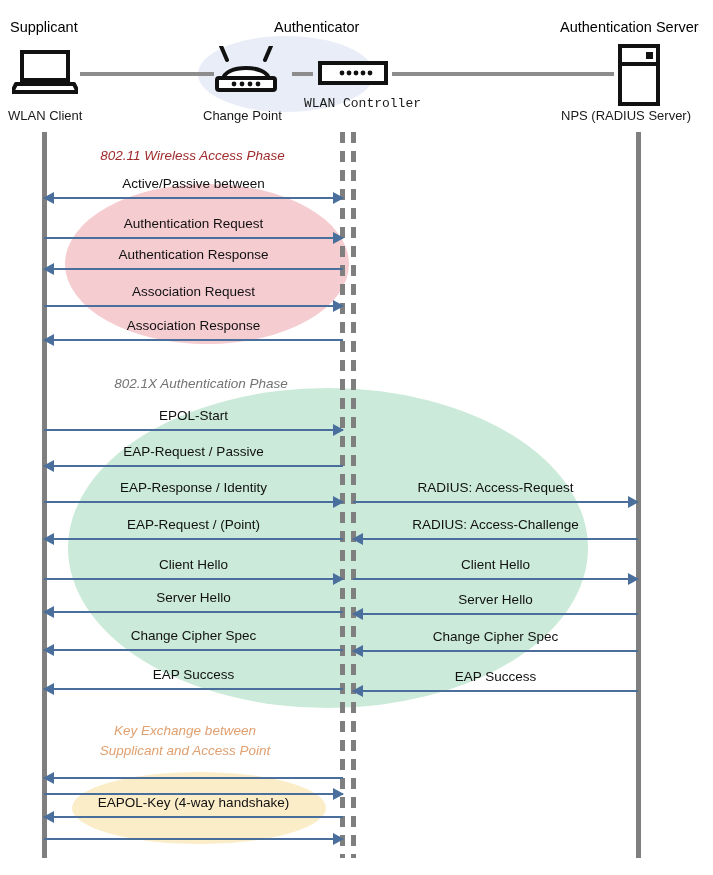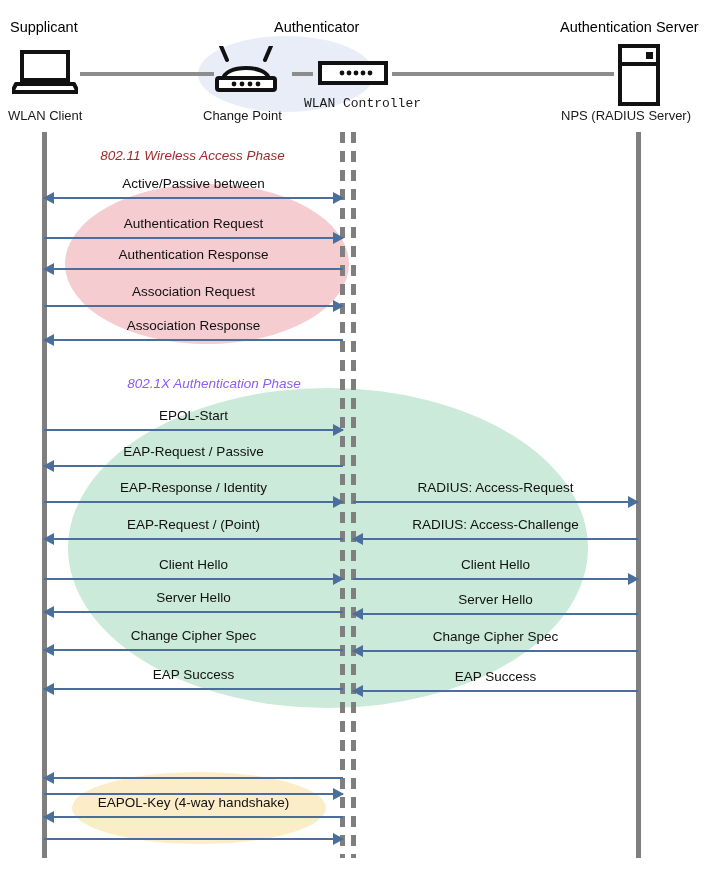--- a/index.html
+++ b/index.html
@@ -174,21 +174,23 @@
   <div class="ellipse" style="left:65px; top:184px; width:284px; height:160px; background:#f5ccd0;"></div>
   <div class="ellipse" style="left:68px; top:388px; width:520px; height:320px; background:#cbead9;"></div>
   <div class="ellipse" style="left:72px; top:772px; width:254px; height:72px; background:#fcedc9;"></div>
 
   <div class="lifeline" style="left:42px; top:132px; height:726px;"></div>
   <div class="lifeline-dashed" style="left:340px; top:132px; height:726px;"></div>
   <div class="lifeline-dashed" style="left:351px; top:132px; height:726px;"></div>
   <div class="lifeline" style="left:636px; top:132px; height:726px;"></div>
 
   <div class="phase-label" style="left:85px; top:146px; width:215px; color:#9e2a2b;">802.11 Wireless Access Phase</div>
-  <div class="phase-label" style="left:109px; top:374px; width:210px; color:#8b5cf6;text-align:center;">802.1X Authentication Phase</div>
+  <div class="phase-label" style="left:96px; top:374px; width:210px; color:#737373;text-align:center;">802.1X Authentication Phase</div>
+  <div class="phase-label" style="left:85px; top:721px; width:200px; color:#e0a070;">Key Exchange between
+Supplicant and Access Point</div>
 
   <div class="msg" style="left:44px; width:299px; top:197px;">
     <div class="msg-line"></div>
     <div class="head left"></div>
     <div class="head right"></div>
     <div class="msg-label">Active/Passive between</div>
   </div>
   <div class="msg" style="left:44px; width:299px; top:237px;">
     <div class="msg-line"></div>
     <div class="head right"></div>

